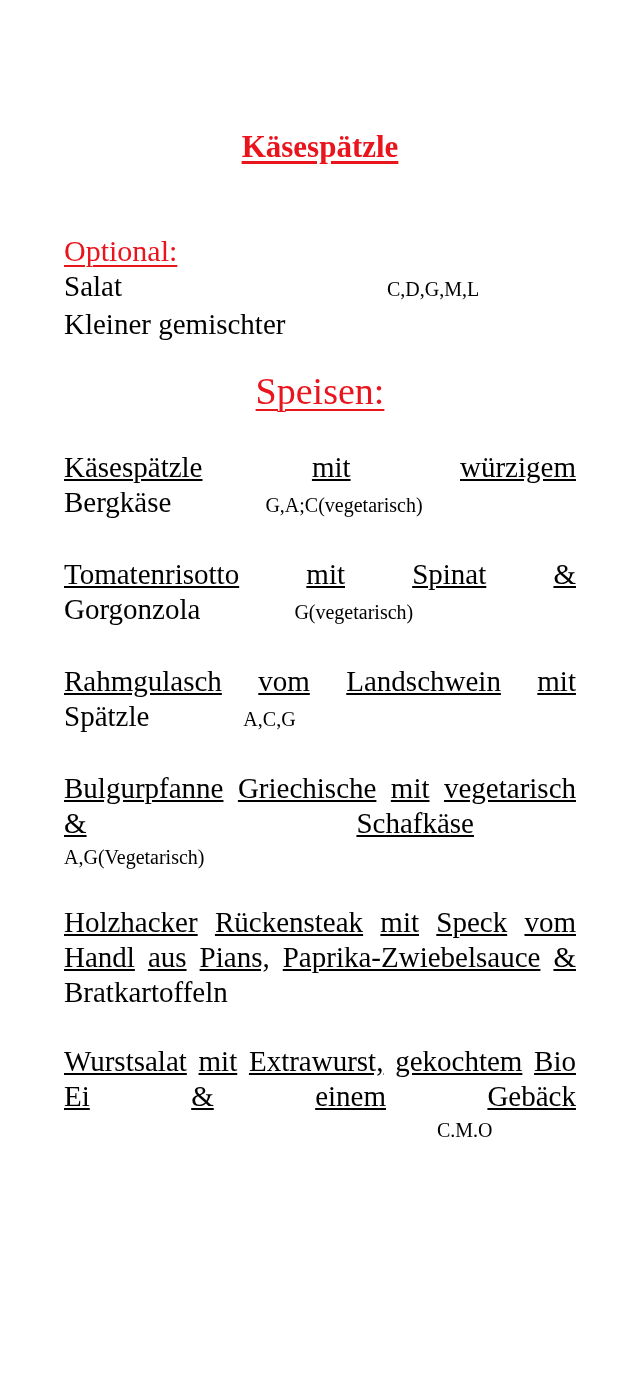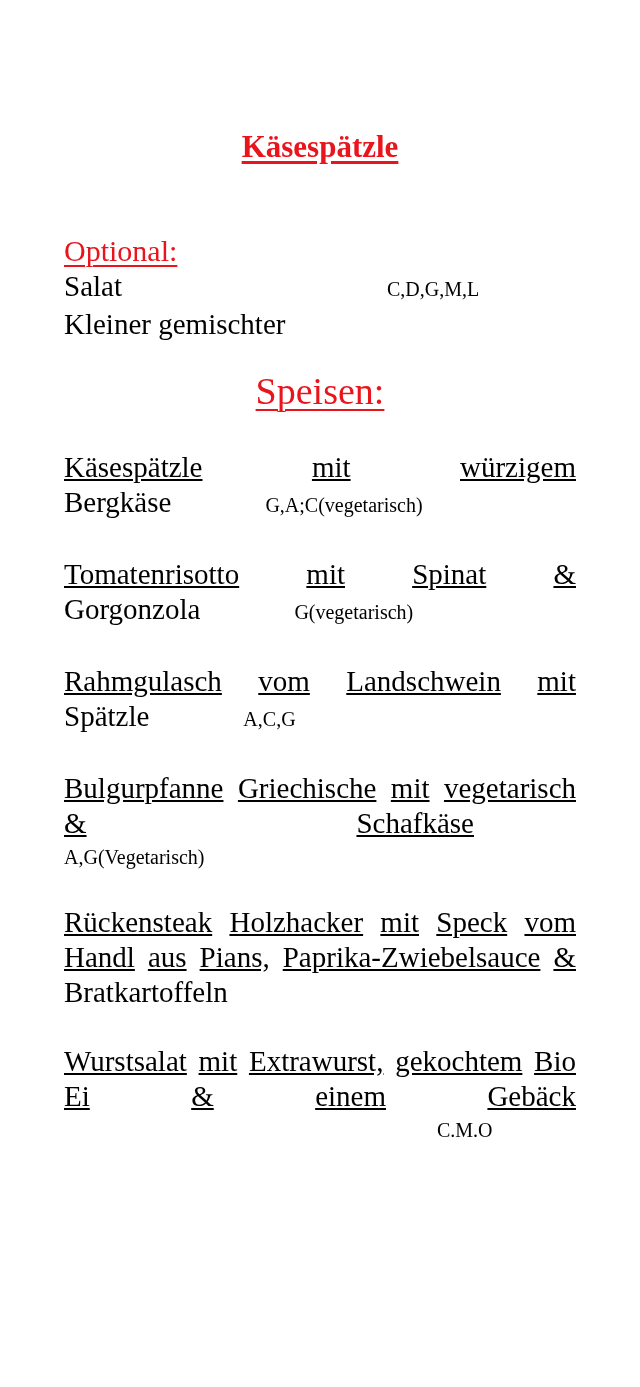--- a/index.html
+++ b/index.html
@@ -94,22 +94,22 @@
           <span>vegetarisch</span>
         </div>
         <div class="line justify short">
           <span>&amp;</span>
           <span>Schafkäse</span>
         </div>
         <div class="line allergens-line"><span class="allergens">A,G(Vegetarisch)</span></div>
       </div>
       <div class="dish">
         <div class="line justify">
+          <span>Holzhacker</span>
           <span>Rückensteak</span>
-          <span>Holzhacker</span>
           <span>mit</span>
           <span>Speck</span>
           <span>vom</span>
         </div>
         <div class="line justify">
           <span>Handl</span>
           <span>aus</span>
           <span>Pians,</span>
           <span>Paprika-Zwiebelsauce</span>
           <span>&amp;</span>

